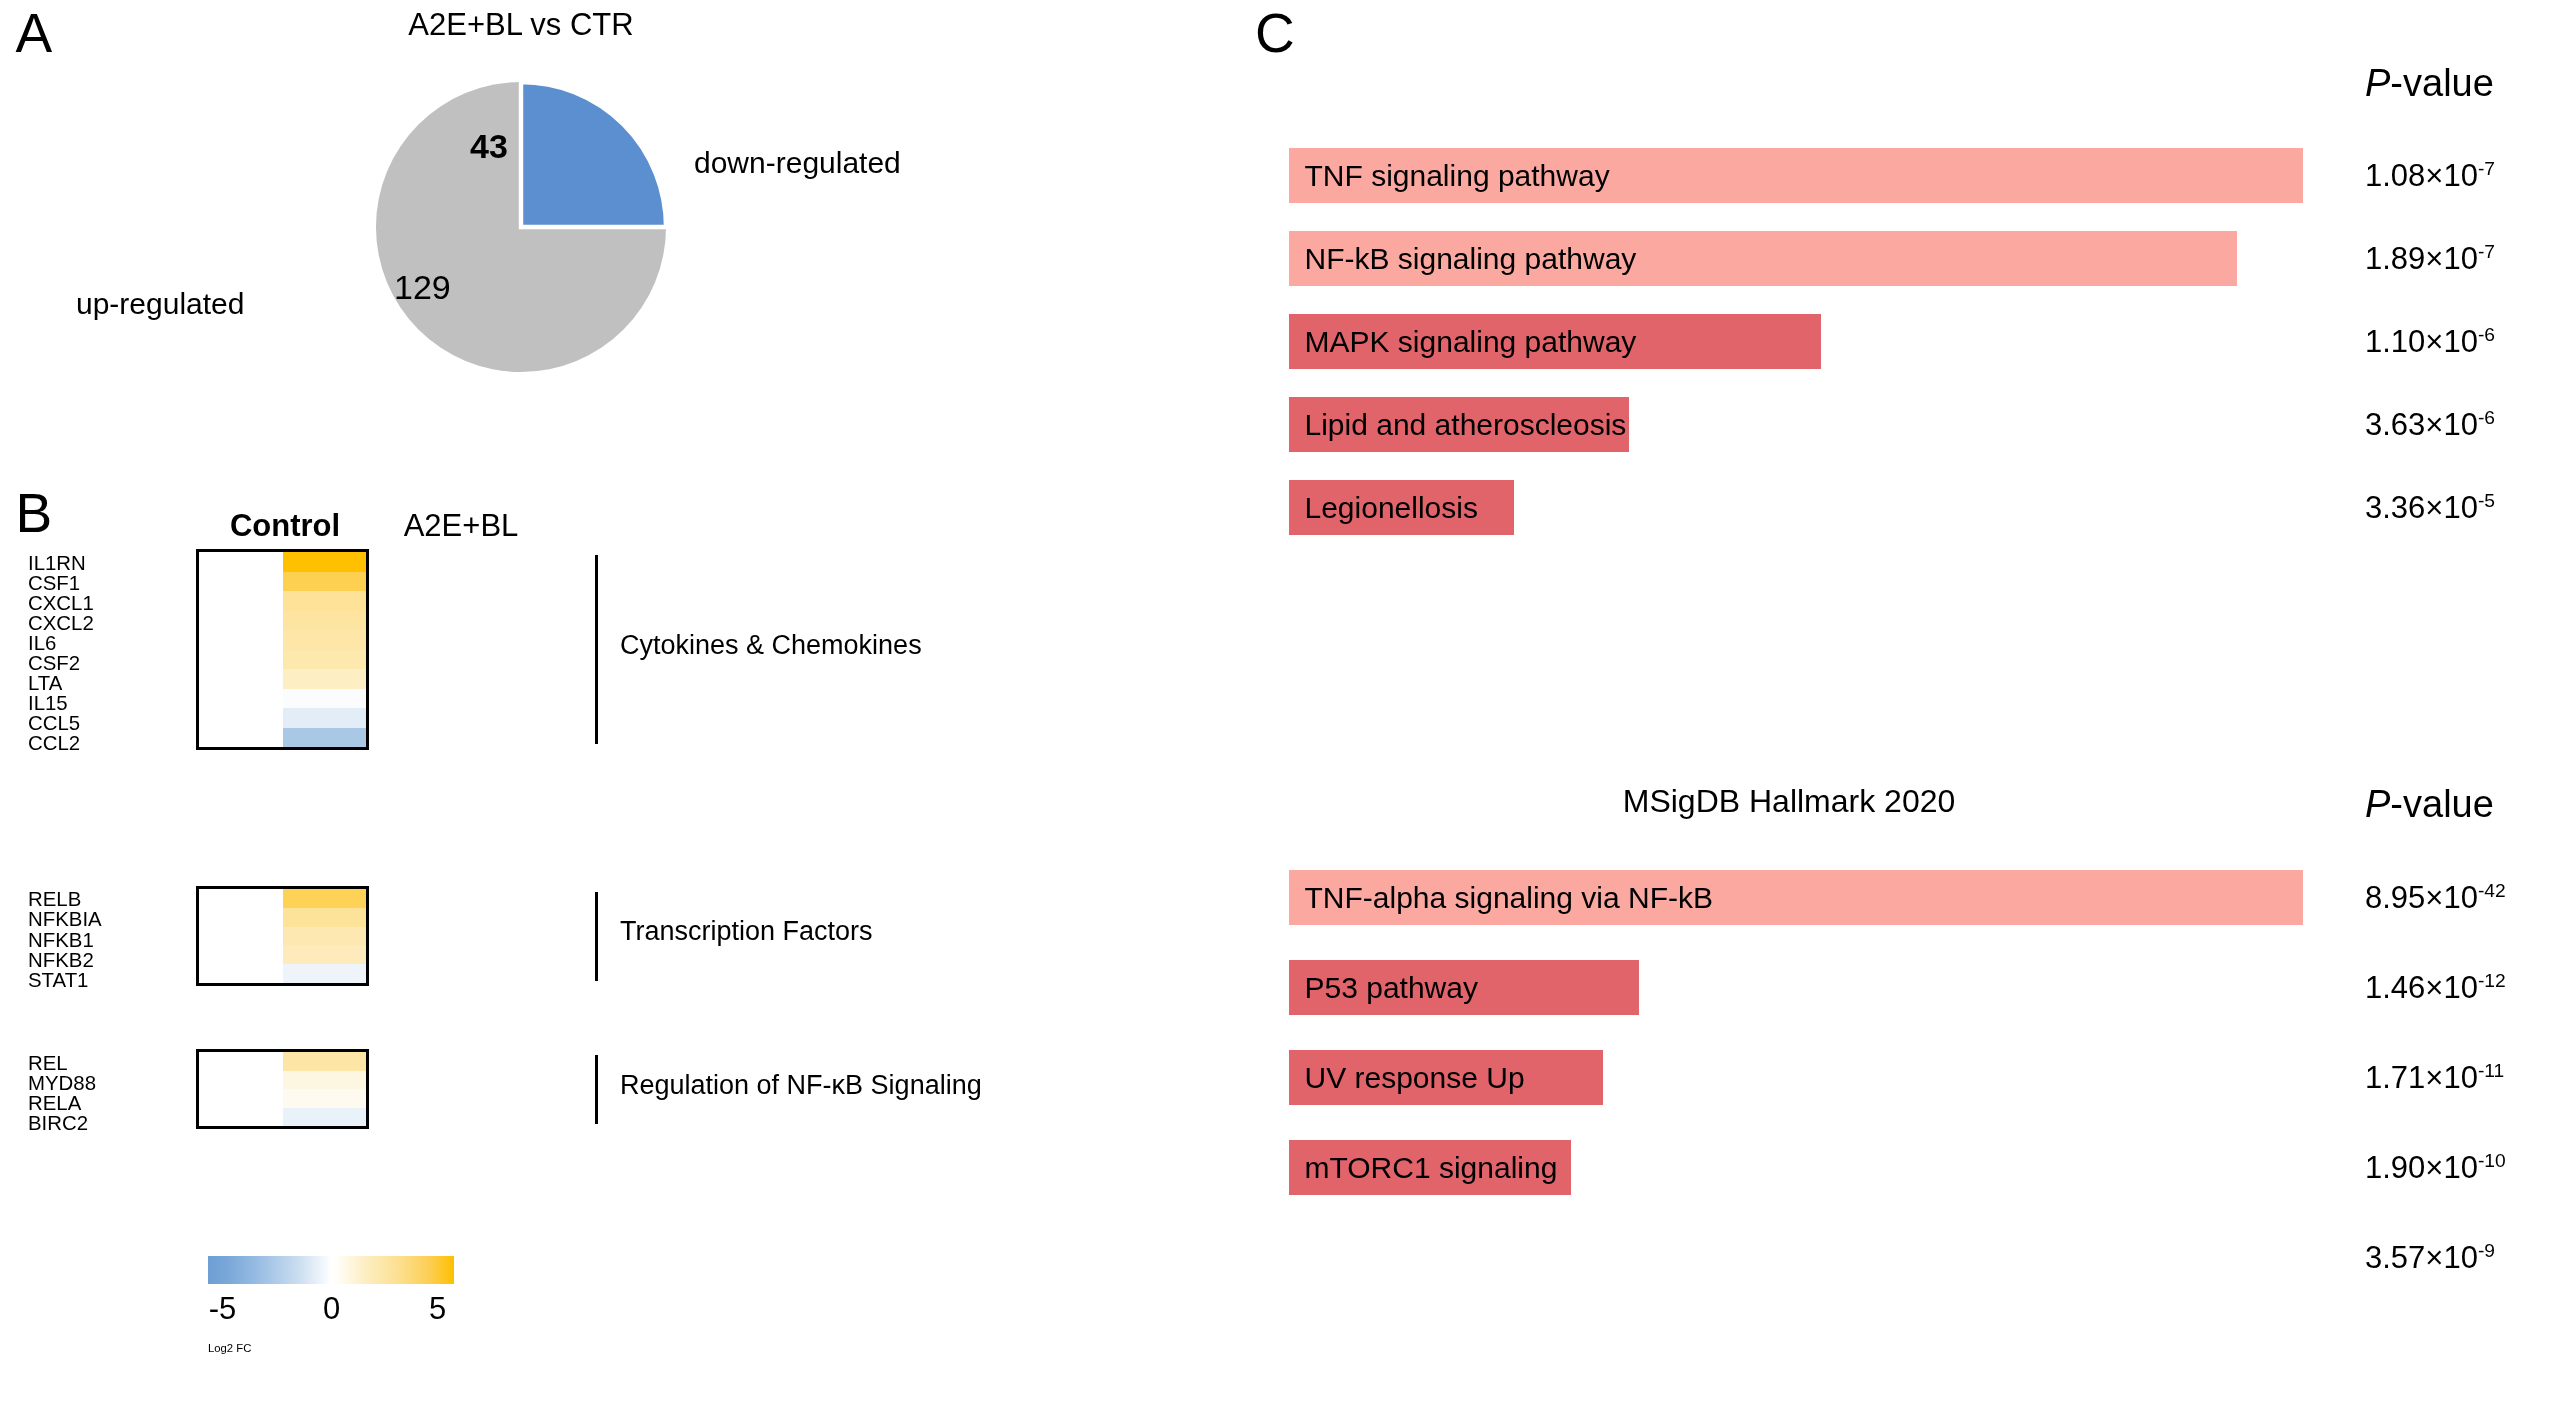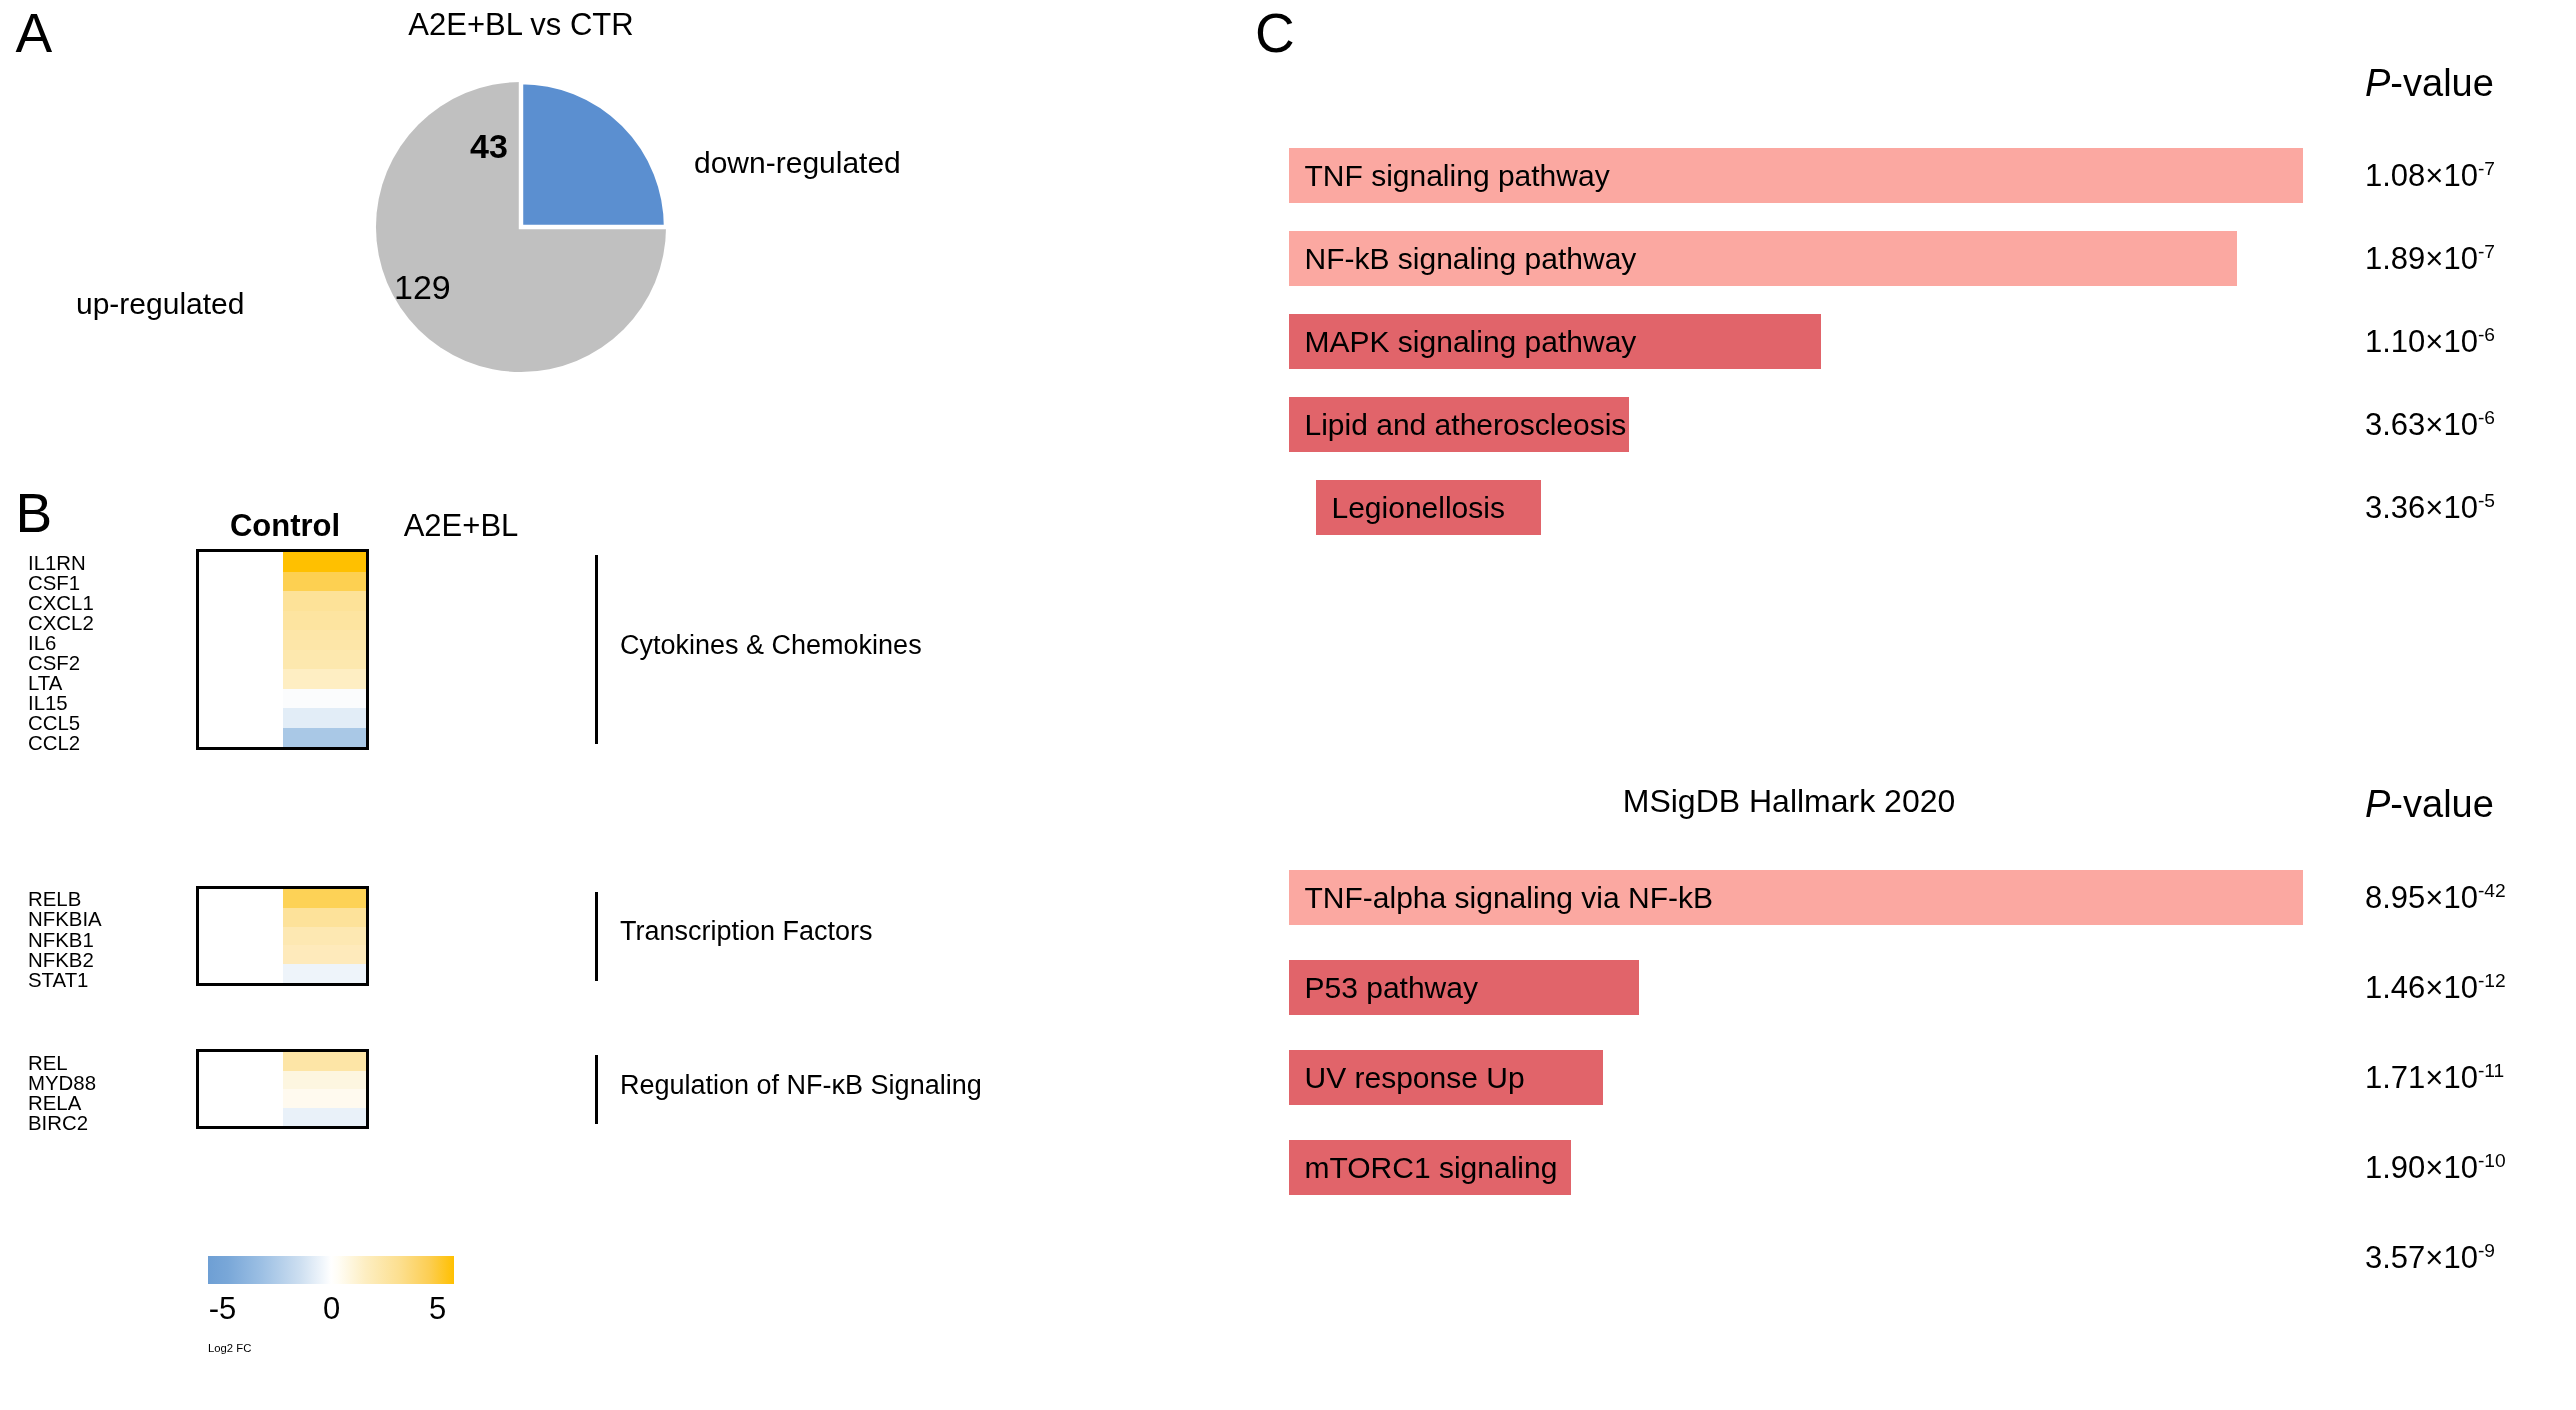--- a/index.html
+++ b/index.html
@@ -187,21 +187,21 @@
       <div class="bar-row" style="left: 1289px; top: 314px; width: 1014px;">
         <div class="bar" style="width: 532px; background: rgb(225, 100, 106);"></div>
         <div class="bar-text">MAPK signaling pathway</div>
       </div>
       <div class="pval" style="left: 2365px; top: 324px;">1.10×10<sup>-6</sup></div>
       <div class="bar-row" style="left: 1289px; top: 397px; width: 1014px;">
         <div class="bar" style="width: 340px; background: rgb(225, 100, 106);"></div>
         <div class="bar-text">Lipid and atheroscleosis</div>
       </div>
       <div class="pval" style="left: 2365px; top: 407px;">3.63×10<sup>-6</sup></div>
-      <div class="bar-row" style="left: 1316px; top: 480px; width: 1014px;">
+      <div class="bar-row" style="left: 1289px; top: 480px; width: 1014px;">
         <div class="bar" style="width: 225px; background: rgb(225, 100, 106);"></div>
         <div class="bar-text">Legionellosis</div>
       </div>
       <div class="pval" style="left: 2365px; top: 490px;">3.36×10<sup>-5</sup></div>
       <div class="sect-title" style="left: 1282px; top: 783px; width: 1014px;">MSigDB Hallmark 2020</div>
       <div class="pval-head" style="left: 2365px; top: 783px;"><i>P</i>-value</div>
       <div class="bar-row" style="left: 1289px; top: 870px; width: 1014px;">
         <div class="bar" style="width: 1014px; background: rgb(251, 168, 161);"></div>
         <div class="bar-text">TNF-alpha signaling via NF-kB</div>
       </div>

